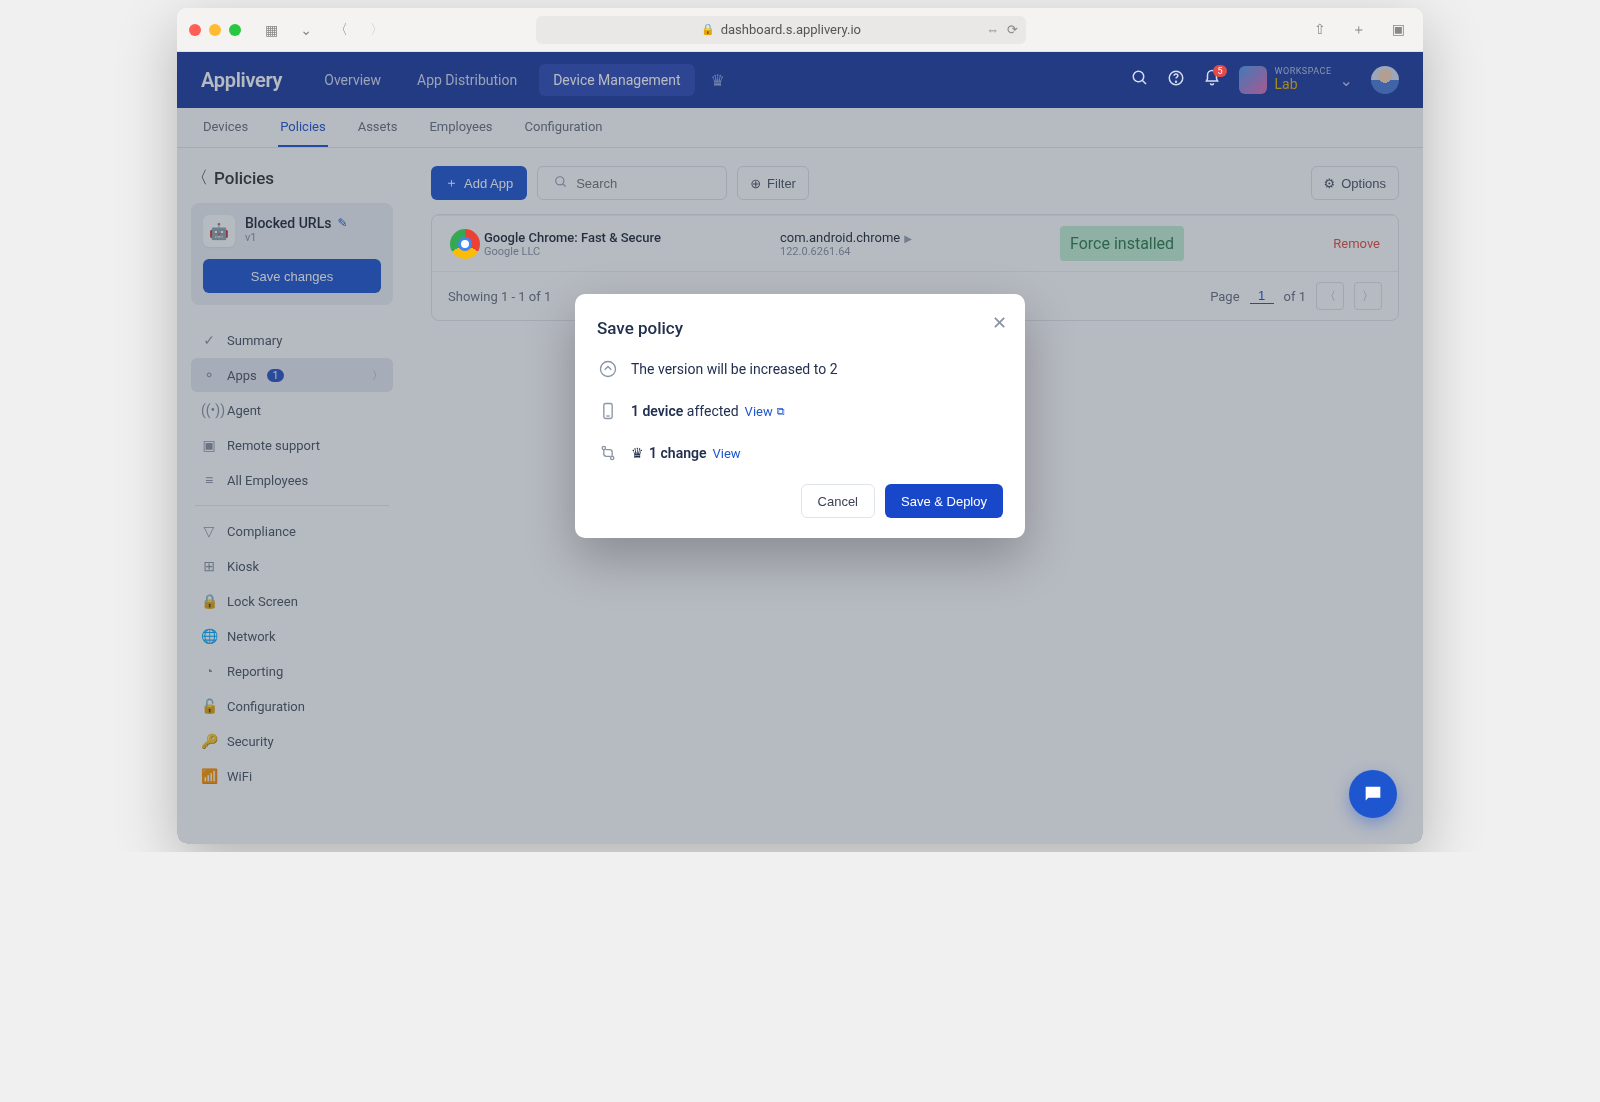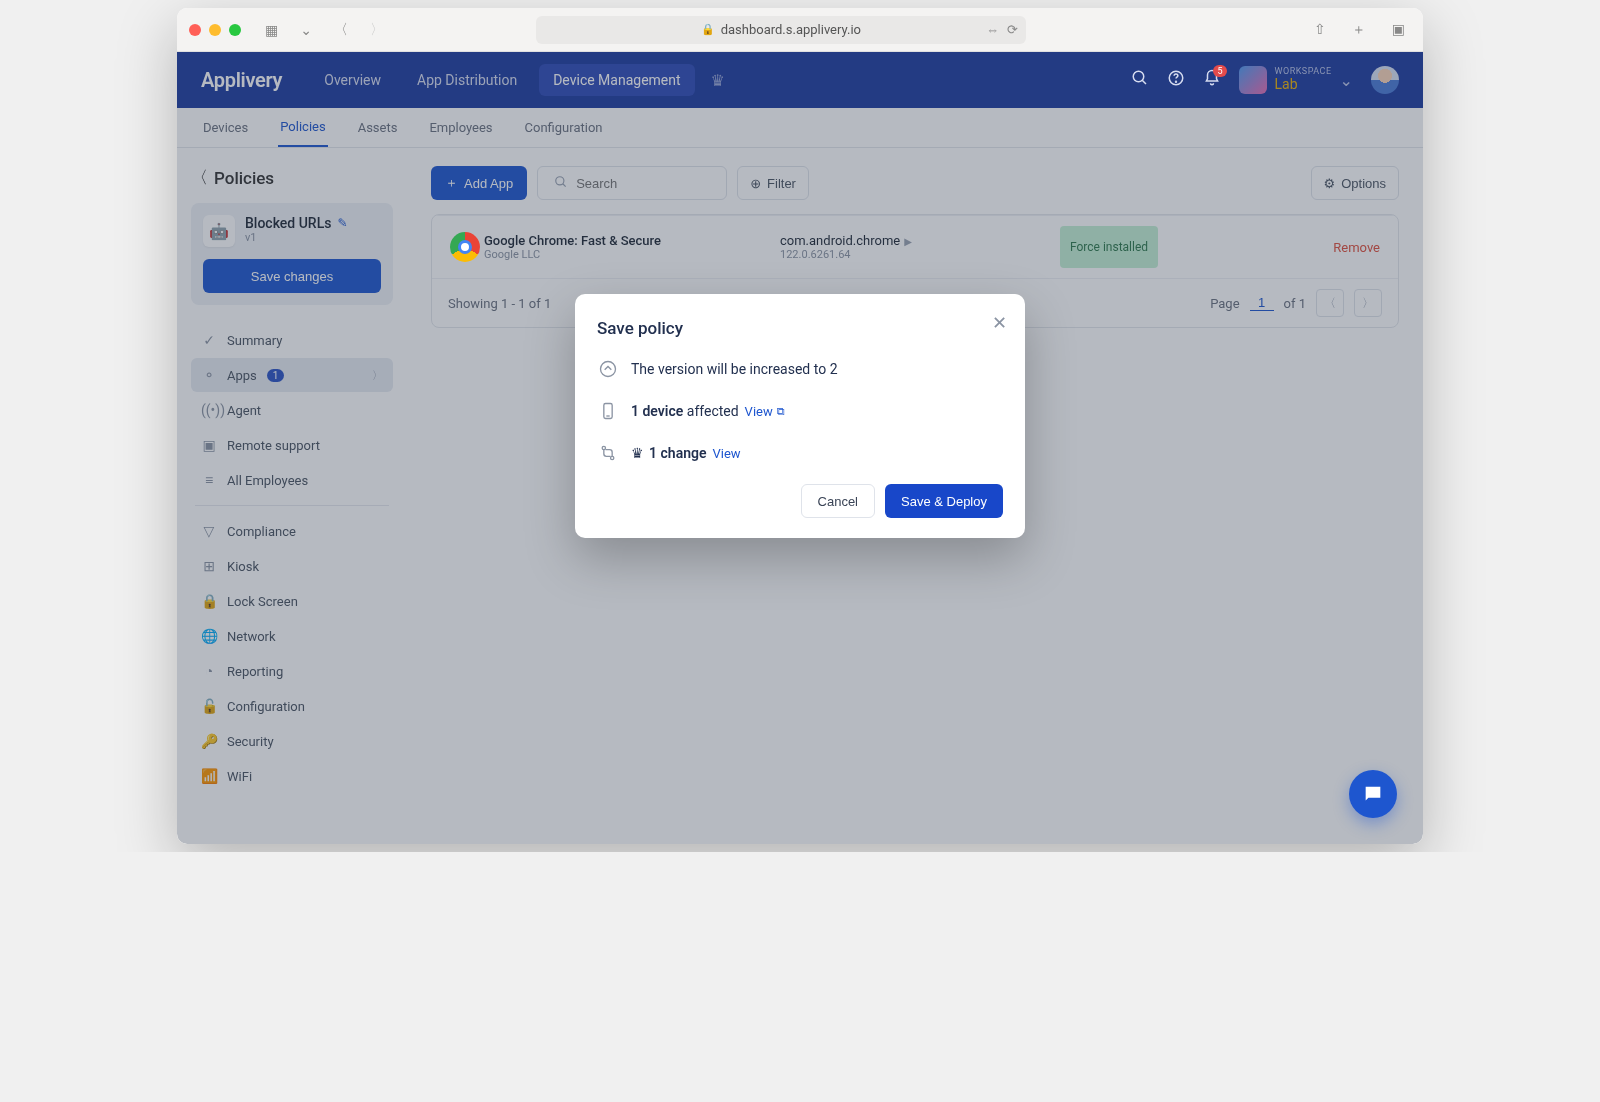--- a/index.html
+++ b/index.html
@@ -74,22 +74,21 @@
 .ws-text { display: flex; flex-direction: column; line-height: 1.1; }
 .ws-label { font-size: 9px; color: #b8c3e8; letter-spacing: 0.5px; }
 .ws-name { font-size: 14px; color: #eab308; }
 .user-avatar { width: 28px; height: 28px; border-radius: 50%; background: #d8e2f5; background-image: radial-gradient(circle at 50% 35%, #f9d5b9 30%, transparent 31%), linear-gradient(#4a7bd8, #4a7bd8); background-size: 100% 100%, 100% 50%; background-position: center, bottom; background-repeat:no-repeat;}
 
 
 .sub-nav {
   height: 40px;
   border-bottom: 1px solid #e4e7ec;
   display: flex;
-  align-items: center;
-  padding: 16px 24px;
+  padding: 0 24px;
   gap: 28px;
   font-size: 13px;
 }
 .sub-nav-item { color: #6b7280; padding: 11px 2px; cursor: pointer; }
 .sub-nav-item.active { color: #1e56cf; border-bottom: 2px solid #1e56cf; }
 
 
 .content { display: flex; height: calc(100% - 140px); }
 
 
@@ -129,21 +128,21 @@
 .col-actions { flex: 1; text-align: right; }
 .trow { display: flex; align-items: center; padding: 10px 18px; border-top: 1px solid #eef0f4; font-size: 13px; }
 .app-cell { display: flex; align-items: center; gap: 4px; }
 .app-icon-chrome { width: 30px; height: 30px; border-radius: 50%; background: conic-gradient(#ea4335 0 120deg, #fbbc05 120deg 240deg, #34a853 240deg 360deg); position: relative; }
 .app-icon-chrome::after { content:''; position:absolute; inset:8px; background:#fff; border-radius:50%; border:3px solid #4285f4;}
 .app-name { font-weight: 500; color: #1f2937; }
 .app-vendor { font-size: 11px; color: #8b94a3; }
 .pkg-id { color: #1f2937; }
 .pkg-ver { font-size: 11px; color: #8b94a3; }
 .play-triangle { color:#9aa3b2; font-size:10px; margin-left:4px;}
-.install-badge { background: #c3f0d5; color: #2f7a4d; font-size: 12px; padding: 14px 10px; border-radius: 4px; display:inline-block;}
+.install-badge { background: #c3f0d5; color: #2f7a4d; font-size: 16px; padding: 8px 10px; border-radius: 4px; display:inline-block;}
 .remove-link { color: #e0513f; font-size: 13px; cursor: pointer; }
 
 .tfoot { display: flex; align-items: center; padding: 10px 16px; border-top: 1px solid #eef0f4; font-size: 13px; color: #6b7280; }
 .pager { margin-left: auto; display: flex; align-items: center; gap: 10px; }
 .pager-input { width: 24px; text-align: center; border: none; border-bottom: 1px solid #1e56cf; color: #1e56cf; font-size: 13px; background: transparent; }
 .pager-btn { width: 28px; height: 28px; border: 1px solid #dfe3ea; border-radius: 4px; background: #fff; color: #9aa3b2; font-size: 12px; }
 
 
 .overlay { position: absolute; inset: 44px 0 0 0; background: rgba(47,56,77,0.35); border-radius: 0 0 10px 10px; }
 .modal {

